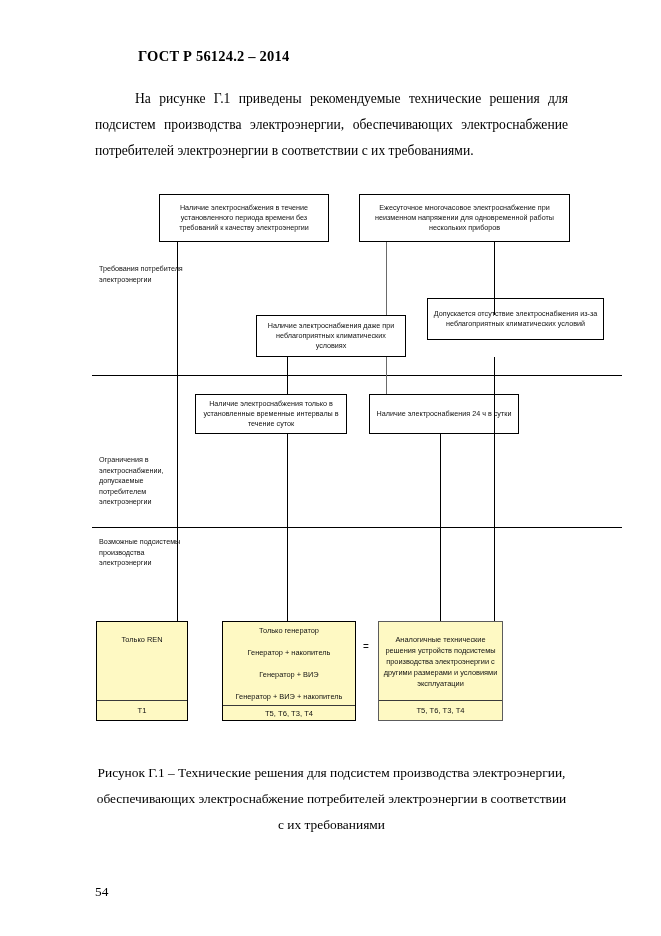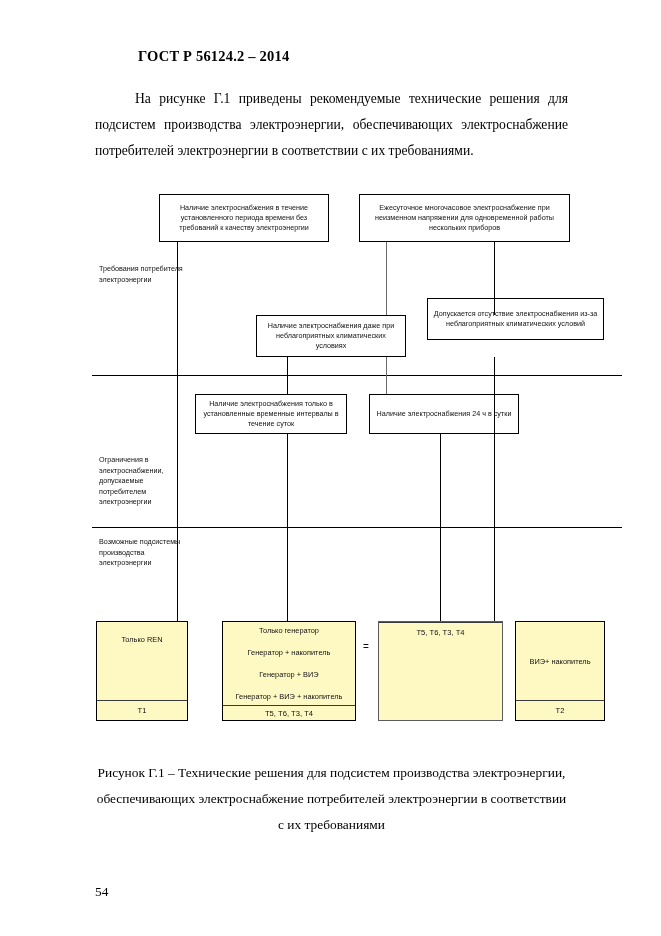--- a/index.html
+++ b/index.html
@@ -213,27 +213,24 @@
       <div>Генератор + накопитель</div>
       <div>Генератор +  ВИЭ</div>
       <div>Генератор +  ВИЭ + накопитель</div>
     </div>
     <div class="sol-foot">Т5, Т6, Т3, Т4</div>
   </div>
 
   <div class="eq-sign" style="left:363px; top:641px;">=</div>
 
   <div class="sol-box sol-box-gray" style="left:378px; top:621px; width:125px; height:100px;">
+    <div class="sol-body tight">
+      <div>Аналогичные технические решения устройств подсистемы производства электроэнергии с другими размерами и условиями эксплуатации</div>
+    </div>
     <div class="sol-foot">Т5, Т6, Т3, Т4</div>
   </div>
 
-  <div class="sol-box" style="left:515px; top:621px; width:90px; height:100px;">
-    <div class="sol-body">
-      <div>ВИЭ+ накопитель</div>
-    </div>
-    <div class="sol-foot">Т2</div>
-  </div>
 
 </div>
 
 <div class="caption">Рисунок Г.1 – Технические решения для подсистем производства электроэнергии, обеспечивающих электроснабжение потребителей электроэнергии в соответствии с их требованиями</div>
 
 <div class="page-no">54</div>
 
 </body></html>

